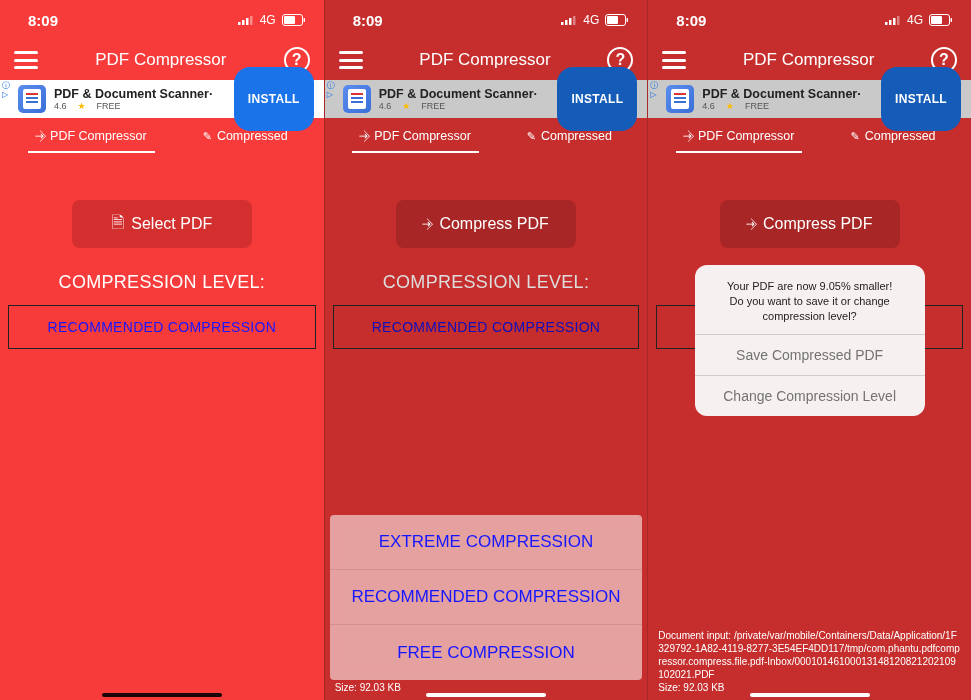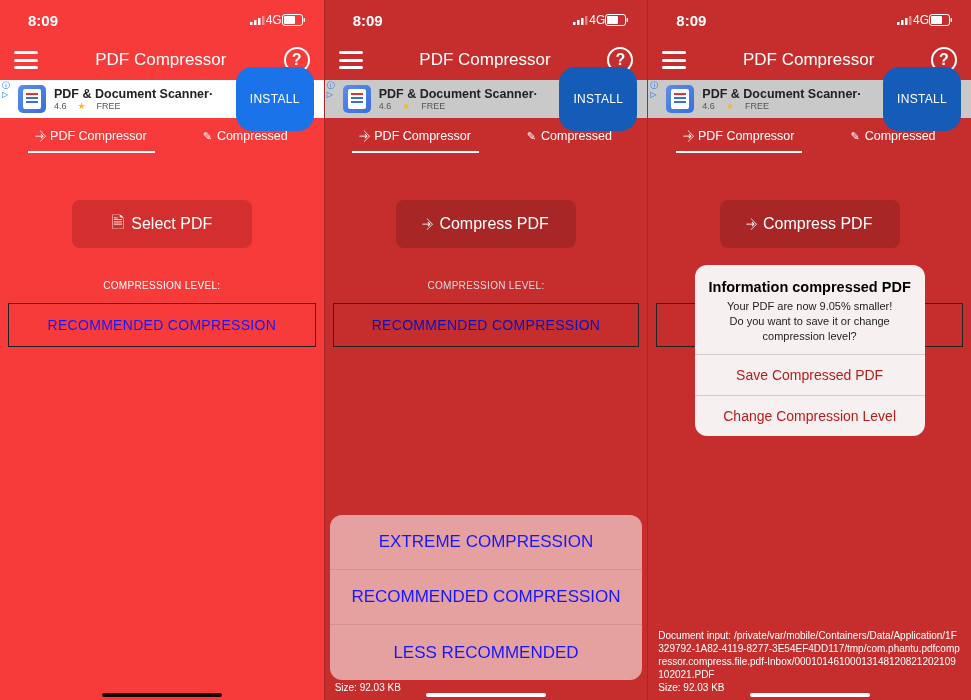--- a/index.html
+++ b/index.html
@@ -3,21 +3,21 @@
 <meta charset="utf-8">
 <style>
 * { margin: 0; padding: 0; box-sizing: border-box; font-family: -apple-system, BlinkMacSystemFont, "Segoe UI", sans-serif; }
 body { background: #333; display: flex; width: 971px; height: 700px; overflow: hidden; }
 .phone { width: 323.67px; height: 700px; background: #F73B3B; position: relative; overflow: hidden; display: flex; flex-direction: column; }
 .phone.dim-bg { background: #C62E2E; }
 .phone + .phone { border-left: 1px solid rgba(0,0,0,0.15); }
 
 
 .status { height: 40px; display: flex; align-items: center; justify-content: space-between; padding: 0 18px 0 28px; color: #fff; font-size: 15px; font-weight:600; }
-.status .right { display: flex; align-items: center; font-size: 12px; font-weight:500;}
+.status .right { display: flex; align-items: center; gap: 6px; font-size: 12px; font-weight:500;}
 .sig-icon svg, .bat-icon svg { display:block; }
 
 
 .header { height: 40px; display: flex; align-items: center; justify-content: space-between; padding: 0 14px; color: #fff; }
 .hamburger { width: 24px; height: 18px; display:flex; flex-direction:column; justify-content:space-between; cursor:pointer;}
 .hamburger span{display:block; height:3px; background:#fff; border-radius:2px;}
 .header-title { font-size: 17px; font-weight:400;}
 .help-icon { width:26px; height:26px; border:2px solid #fff; border-radius:50%; display:flex; align-items:center; justify-content:center; font-weight:700; font-size:16px; cursor:pointer;}
 
 
@@ -26,56 +26,56 @@
 .ad-badge { position:absolute; left:2px; top:2px; font-size:8px; color:#1a73e8; line-height:8px;}
 .ad-badge div{margin-bottom:1px;}
 .ad-icon { width:28px; height:28px; border-radius:5px; background:linear-gradient(135deg,#5a8dee,#3a6fd8); display:flex; align-items:center; justify-content:center; flex-shrink:0; margin-left:8px;}
 .ad-icon-inner{width:18px;height:20px;background:#fff;border-radius:2px;position:relative;}
 .ad-icon-inner::before{content:"";position:absolute;left:3px;right:3px;top:4px;height:2px;background:#d33;}
 .ad-icon-inner::after{content:"";position:absolute;left:3px;right:3px;top:8px;height:2px;background:#3a6fd8;box-shadow:0 4px 0 #3a6fd8;}
 .ad-text { flex:1; overflow:hidden;}
 .ad-title { font-size:12.5px; font-weight:600; color:#222; white-space:nowrap; overflow:hidden;}
 .ad-sub { font-size:9px; color:#555; display:flex; align-items:center; gap:11px;}
 .star{color:#fbbc04;}
-.install-btn{ background:#1a73e8; color:#fff; font-size:12px; font-weight:400; padding:25px 14px; border-radius:16px; border:none; cursor:pointer; letter-spacing:0.3px;}
+.install-btn{ background:#1a73e8; color:#fff; font-size:12px; font-weight:700; padding:25px 14px; border-radius:16px; border:none; cursor:pointer; letter-spacing:0.3px;}
 .phone.dim-bg .install-btn{background:#155bb8;}
 
 
 .tabs { display:flex; height:40px; align-items:center; padding:0 32px; gap:56px; justify-content:center;}
 .tab { color:#fff; font-size:12.5px; display:flex; align-items:center; gap:5px; cursor:pointer; padding-bottom:4px; position:relative;}
 .tab.active::after{content:"";position:absolute;left:-8px;right:-8px;bottom:-6px;height:2px;background:#fff;}
 .tab-ico{font-size:11px; transform:rotate(-45deg);}
 .tab-ico2{font-size:11px;}
 
 
 .main { flex:1; display:flex; flex-direction:column; align-items:center; padding-top:42px; position:relative;}
 .red-btn{ background:#D32F2F; color:#fff; border:none; border-radius:8px; width:180px; height:48px; font-size:16px; display:flex; align-items:center; justify-content:center; gap:7px; cursor:pointer;}
 .phone.dim-bg .red-btn{ background:#A82626;}
-.compress-label{ color:#fff; font-size:10px; margin-top:32px; letter-spacing:0.3px;}
+.compress-label{ color:#fff; font-size:18px; margin-top:24px; letter-spacing:0.3px;}
 .phone.dim-bg .compress-label{color:#ddd;}
 .rec-box{ margin-top:12px; width:calc(100% - 16px); height:44px; border:1px solid #222; display:flex; align-items:center; justify-content:center; color:#1717ff; font-size:14px; letter-spacing:0.3px; cursor:pointer; background:transparent;}
 .phone.dim-bg .rec-box{color:#0f0fbc;}
 
 
-.sheet{ position:absolute; left:5px; right:5px; bottom:20px; background:rgba(255,255,255,0.55); backdrop-filter:blur(6px); border-radius:12px; overflow:hidden;}
+.sheet{ position:absolute; left:5px; right:5px; bottom:20px; background:rgba(255,255,255,0.55); backdrop-filter:blur(6px); border-radius:4px; overflow:hidden;}
 .sheet-item{ height:55px; display:flex; align-items:center; justify-content:center; font-size:17px; color:#1717ff; border-bottom:1px solid rgba(180,120,120,0.4); cursor:pointer;}
 .sheet-item:last-child{border-bottom:none;}
 
 
 .bottom-text{ position:absolute; left:10px; right:10px; bottom:6px; color:#fff; font-size:10px; line-height:13px; word-break:break-all;}
 .home-ind{ position:absolute; bottom:3px; left:50%; transform:translateX(-50%); width:120px; height:4px; background:rgba(0,0,0,0.9); border-radius:3px;}
 .phone.dim-bg .home-ind, .phone:nth-child(3) .home-ind{ background:#fff;}
 
 
 .alert{ position:absolute; top:265px; left:50%; transform:translateX(-50%); width:230px; background:#f7f0f0; border-radius:12px; overflow:hidden; text-align:center;}
 .alert-head{ padding:14px 12px 10px;}
 .alert-title{ font-size:14.5px; font-weight:700; color:#000; margin-bottom:4px;}
 .alert-body{ font-size:11px; color:#222; line-height:15px;}
 .alert-divider{height:1px;background:rgba(0,0,0,0.15);}
-.alert-btn{ height:40px; display:flex; align-items:center; justify-content:center; color:#b91c1c; font-size:14px; cursor:pointer;}
+.alert-btn{ height:40px; display:flex; align-items:center; justify-content:center; color:#737373; font-size:14px; cursor:pointer;}
 </style>
 </head>
 <body>
 
 <div class="phone">
   <div class="status">
     <span>8:09</span>
     <span class="right">
       <span class="sig-icon">
           <svg width="16" height="10">
@@ -206,21 +206,21 @@
     <button class="red-btn">
         <span class="tab-ico">⇲</span>
         <span>Compress PDF</span>
       </button>
     <div class="compress-label">COMPRESSION LEVEL:</div>
     <div class="rec-box">RECOMMENDED COMPRESSION</div>
   </div>
   <div class="sheet">
     <div class="sheet-item">EXTREME COMPRESSION</div>
     <div class="sheet-item">RECOMMENDED COMPRESSION</div>
-    <div class="sheet-item">LESS RECOMMENDED</div>
+    <div class="sheet-item">FREE COMPRESSION</div>
   </div>
   <div class="bottom-text">
     <div>Size: 92.03 KB</div>
   </div>
   <div class="home-ind"></div>
 </div>
 
 <div class="phone dim-bg">
   <div class="status">
     <span>8:09</span>
@@ -284,21 +284,20 @@
     <button class="red-btn">
         <span class="tab-ico">⇲</span>
         <span>Compress PDF</span>
       </button>
     <div class="compress-label">COMPRESSION LEVEL:</div>
     <div class="rec-box">RECOMMENDED COMPRESSION</div>
   </div>
 
   <div class="alert">
     <div class="alert-head">
-      <div class="alert-title">Information compressed PDF</div>
       <div class="alert-body">
         <div>Your PDF are now 9.05% smaller!</div>
         <div>Do you want to save it or change compression level?</div>
       </div>
     </div>
     <div class="alert-divider"></div>
     <div class="alert-btn">Save Compressed PDF</div>
     <div class="alert-divider"></div>
     <div class="alert-btn">Change Compression Level</div>
   </div>

